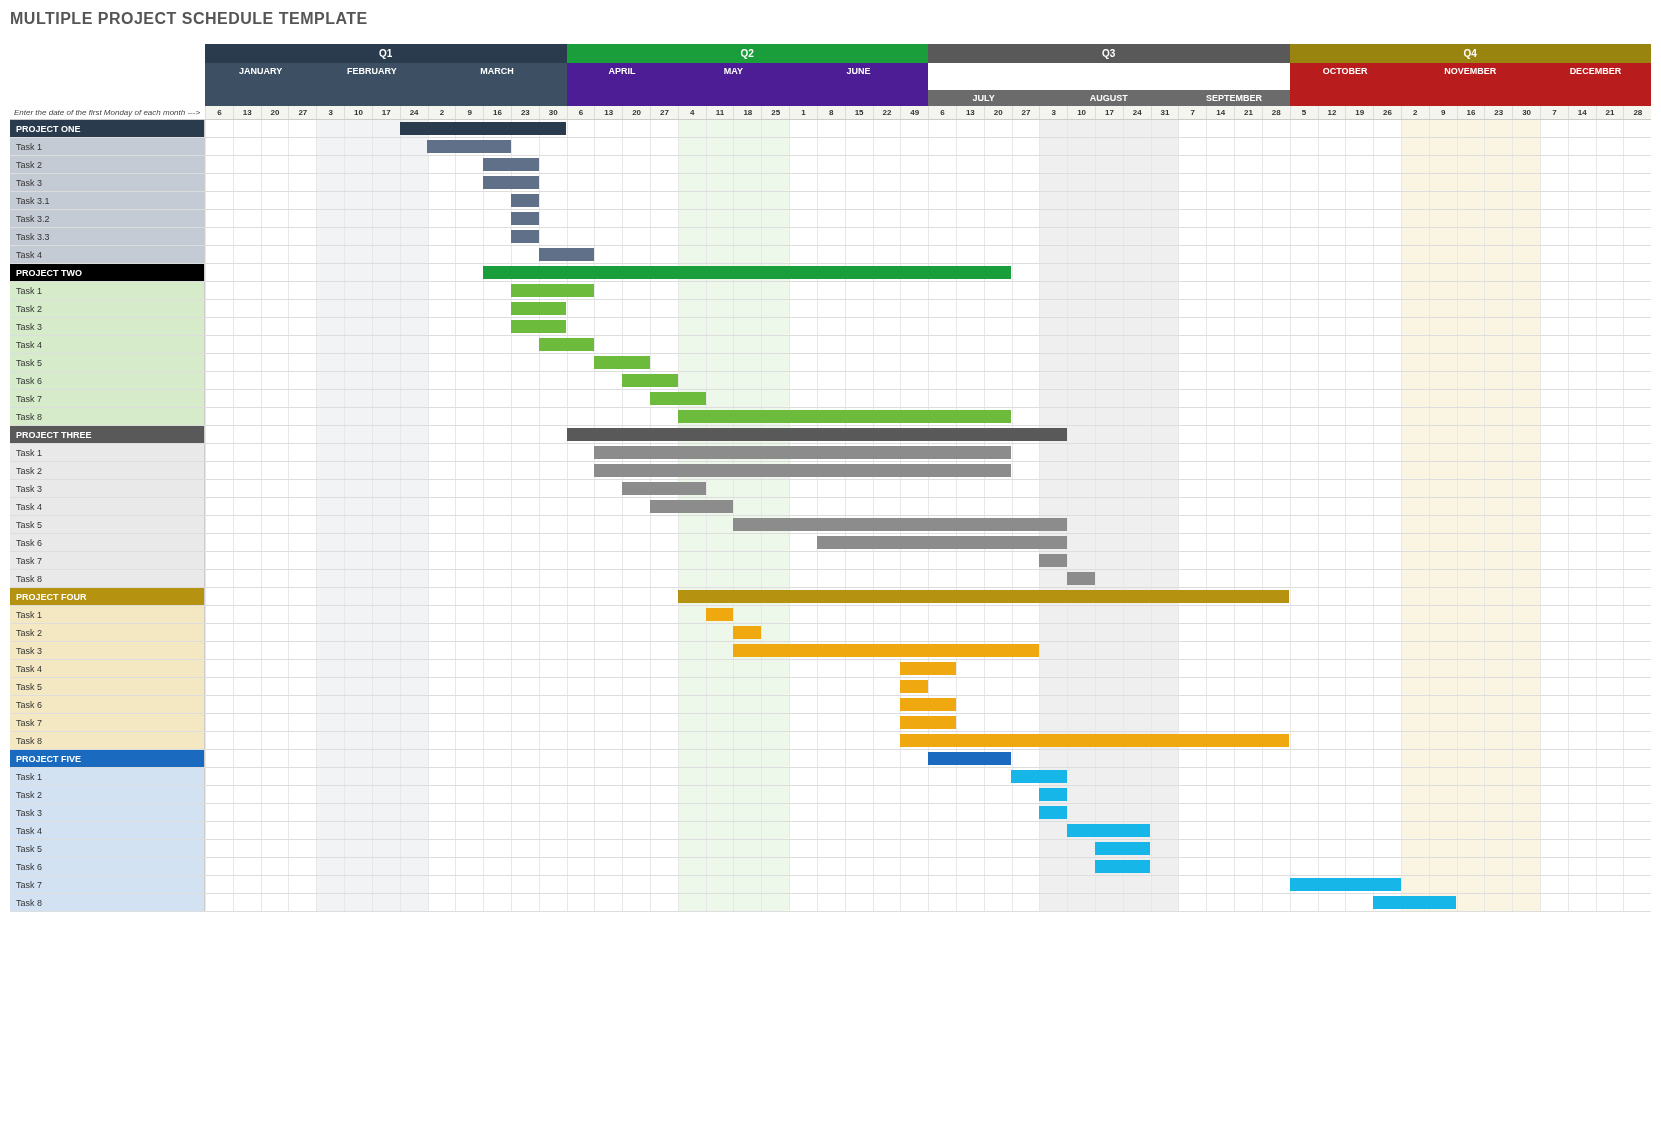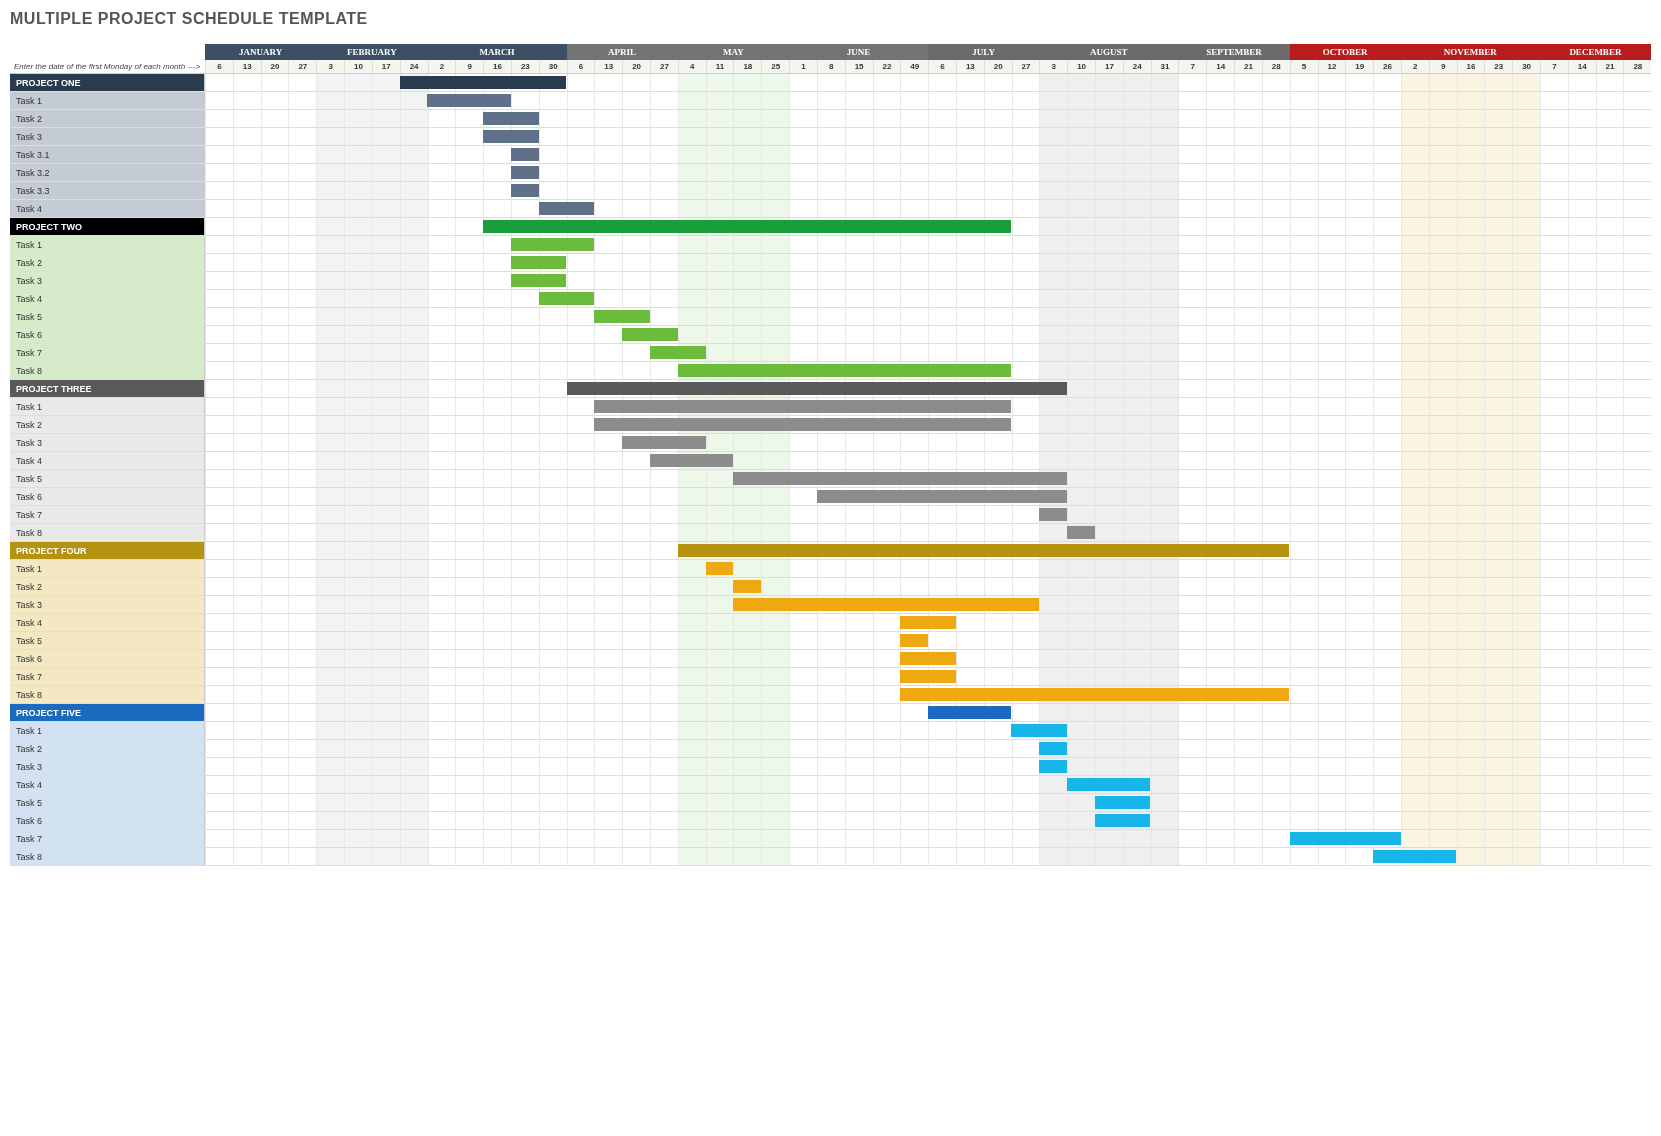--- a/index.html
+++ b/index.html
@@ -3,34 +3,34 @@
 <meta charset="utf-8">
 <style>
 * { margin:0; padding:0; box-sizing:border-box; }
 body { font-family997:sans-serif; font-family:'Segoe UI',Arial,sans-serif; background:#fff; font-size:10px; color:#333; padding:10px; }
 .title { font-size:16px; font-weight:700; color:#555; letter-spacing:0.5px; margin-bottom:16px; }
 .chart { position:relative; }
 .hdr { display:flex; }
 .hdr .stub { width:195px; flex:0 0 195px; }
 .hdr .cols { flex:1; display:flex; }
 .qrow .q { flex:1; text-align:center; padding:4px 0; font-weight:700; font-size:10px; color:#fff; }
-.mrow .m { flex:1; text-align:center; padding:3px 0; font-weight:700; font-size:9px; color:#fff;font-family:Liberation Serif, serif; }
+.mrow .m { flex:1; text-align:center; padding:3px 0; font-weight:700; font-size:9px; color:#fff; }
 .drow { border-bottom:1px solid #ccc; }
 .drow .stub { font-size:8px; font-style:italic; text-align:left; padding:2px 4px; color:#444; }
 .drow .wk { flex:1; text-align:center; padding:2px 0; font-weight:700; font-size:8px; background:#f5f5f0; border-left:1px solid #ddd; }
 .rows { position:relative; }
 .row { display:flex; height:18px; border-bottom:1px solid #ddd; }
 .row .lbl { width:195px; flex:0 0 195px; padding:2px 6px; font-size:9px; display:flex; align-items:center; border-right:1px solid #ccc; }
 .row.proj .lbl { color:#fff; font-weight:700; text-transform:uppercase; }
 .row .cells { flex:1; display:flex; position:relative; }
 .row .c { flex:1; border-left:1px solid #e8e8e8; }
 .bar { position:absolute; top:2px; bottom:2px; }
 
 .q1 { background:#2a3b4d; } .q2 { background:#1a9e3b; } .q3 { background:#595959; } .q4 { background:#9a8410; }
-.m1 { background:#3c4f63; } .m2 { background:#737373; } .m3 { background:#6b6b6b; } .m4 { background:#b91c1c; }
+.m1 { background:#3c4f63; } .m2 { background:#4c1d95; } .m3 { background:#6b6b6b;margin-top:27px; } .m4 { background:#b91c1c; }
 
 .p1h{background:#2a3b4d;} .p1t{background:#c5cbd4;}
 .p2h{background:#000000;} .p2t{background:#d6ebc9;}
 .p3h{background:#595959;} .p3t{background:#e9e9e9;}
 .p4h{background:#b5920f;} .p4t{background:#f3e8c2;}
 .p5h{background:#1a6bbf;} .p5t{background:#d2e2f3;}
 
 .b1{background:#617089;} .b2{background:#6cbb3c;} .b3{background:#8c8c8c;} .b4{background:#f0a810;} .b5{background:#17b6e8;}
 .bh1{background:#2a3b4d;} .bh2{background:#1a9e3b;} .bh3{background:#595959;} .bh4{background:#b5920f;} .bh5{background:#1a6bbf;}
 
@@ -39,20 +39,26 @@
 .tint3{background:rgba(120,120,120,0.12);}
 .tint4{background:rgba(230,200,100,0.18);}
 </style>
 </head>
 <body>
 
 <div class="title">MULTIPLE PROJECT SCHEDULE TEMPLATE</div>
 <div class="chart" id="chart">
     <div class="hdr qrow">
       <div class="stub"></div>
+      <div class="cols">
+        <div class="q q1" style="flex: 13 1 0%;">Q1</div>
+        <div class="q q2" style="flex: 13 1 0%;">Q2</div>
+        <div class="q q3" style="flex: 13 1 0%;">Q3</div>
+        <div class="q q4" style="flex: 13 1 0%;">Q4</div>
+      </div>
     </div>
     <div class="hdr mrow">
       <div class="stub"></div>
       <div class="cols">
         <div class="m m1" style="flex: 4 1 0%;">JANUARY</div>
         <div class="m m1" style="flex: 4 1 0%;">FEBRUARY</div>
         <div class="m m1" style="flex: 5 1 0%;">MARCH</div>
         <div class="m m2" style="flex: 4 1 0%;">APRIL</div>
         <div class="m m2" style="flex: 4 1 0%;">MAY</div>
         <div class="m m2" style="flex: 5 1 0%;">JUNE</div>

